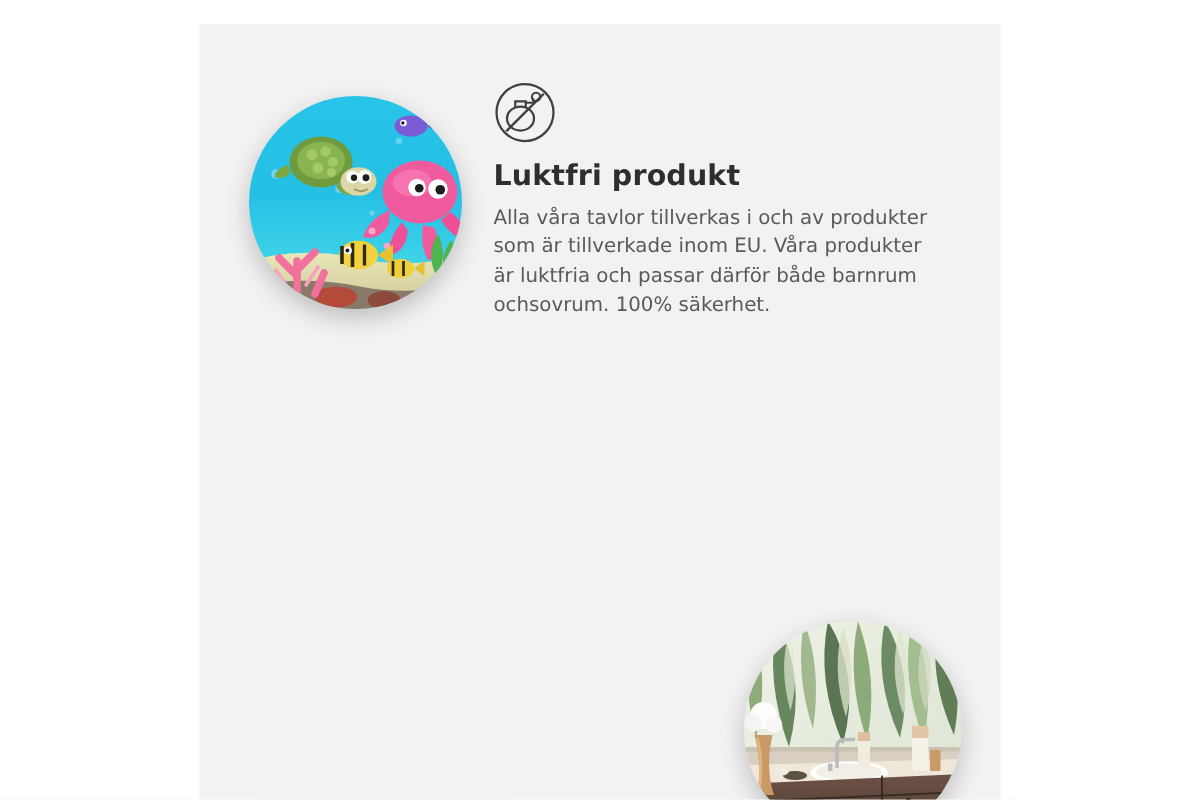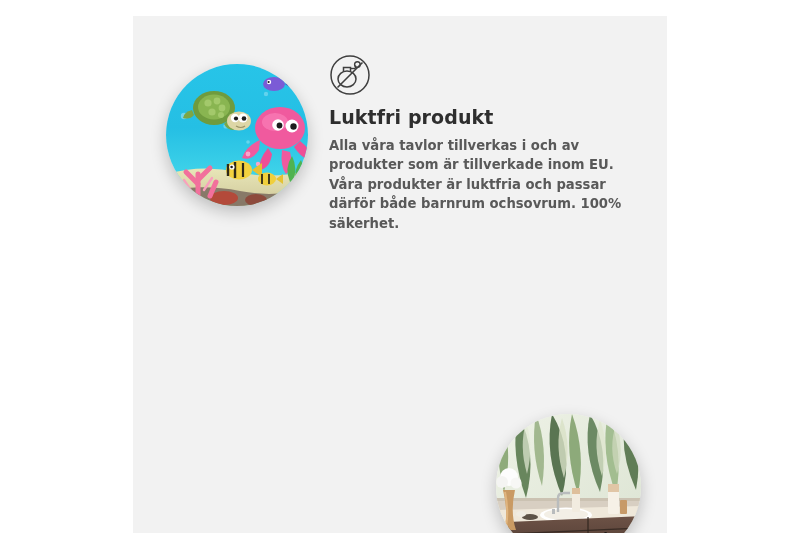--- a/index.html
+++ b/index.html
@@ -73,21 +73,20 @@
     margin: 0 0 6px 0;
     letter-spacing: 0.1px;
   }
   .txt-2 .headline { font-size: 17.5px; }
 
   .body {
     font-size: 13.2px;
     line-height: 1.48;
     color: #595959;
     margin: 0;
-    font-weight: bold;
   }
   .txt-2 .body, .txt-3 .body { font-size: 12.8px; }
 </style>
 </head>
 <body>
 
 <div class="page">
   <div class="panel">
 
     <div class="feature f1">

